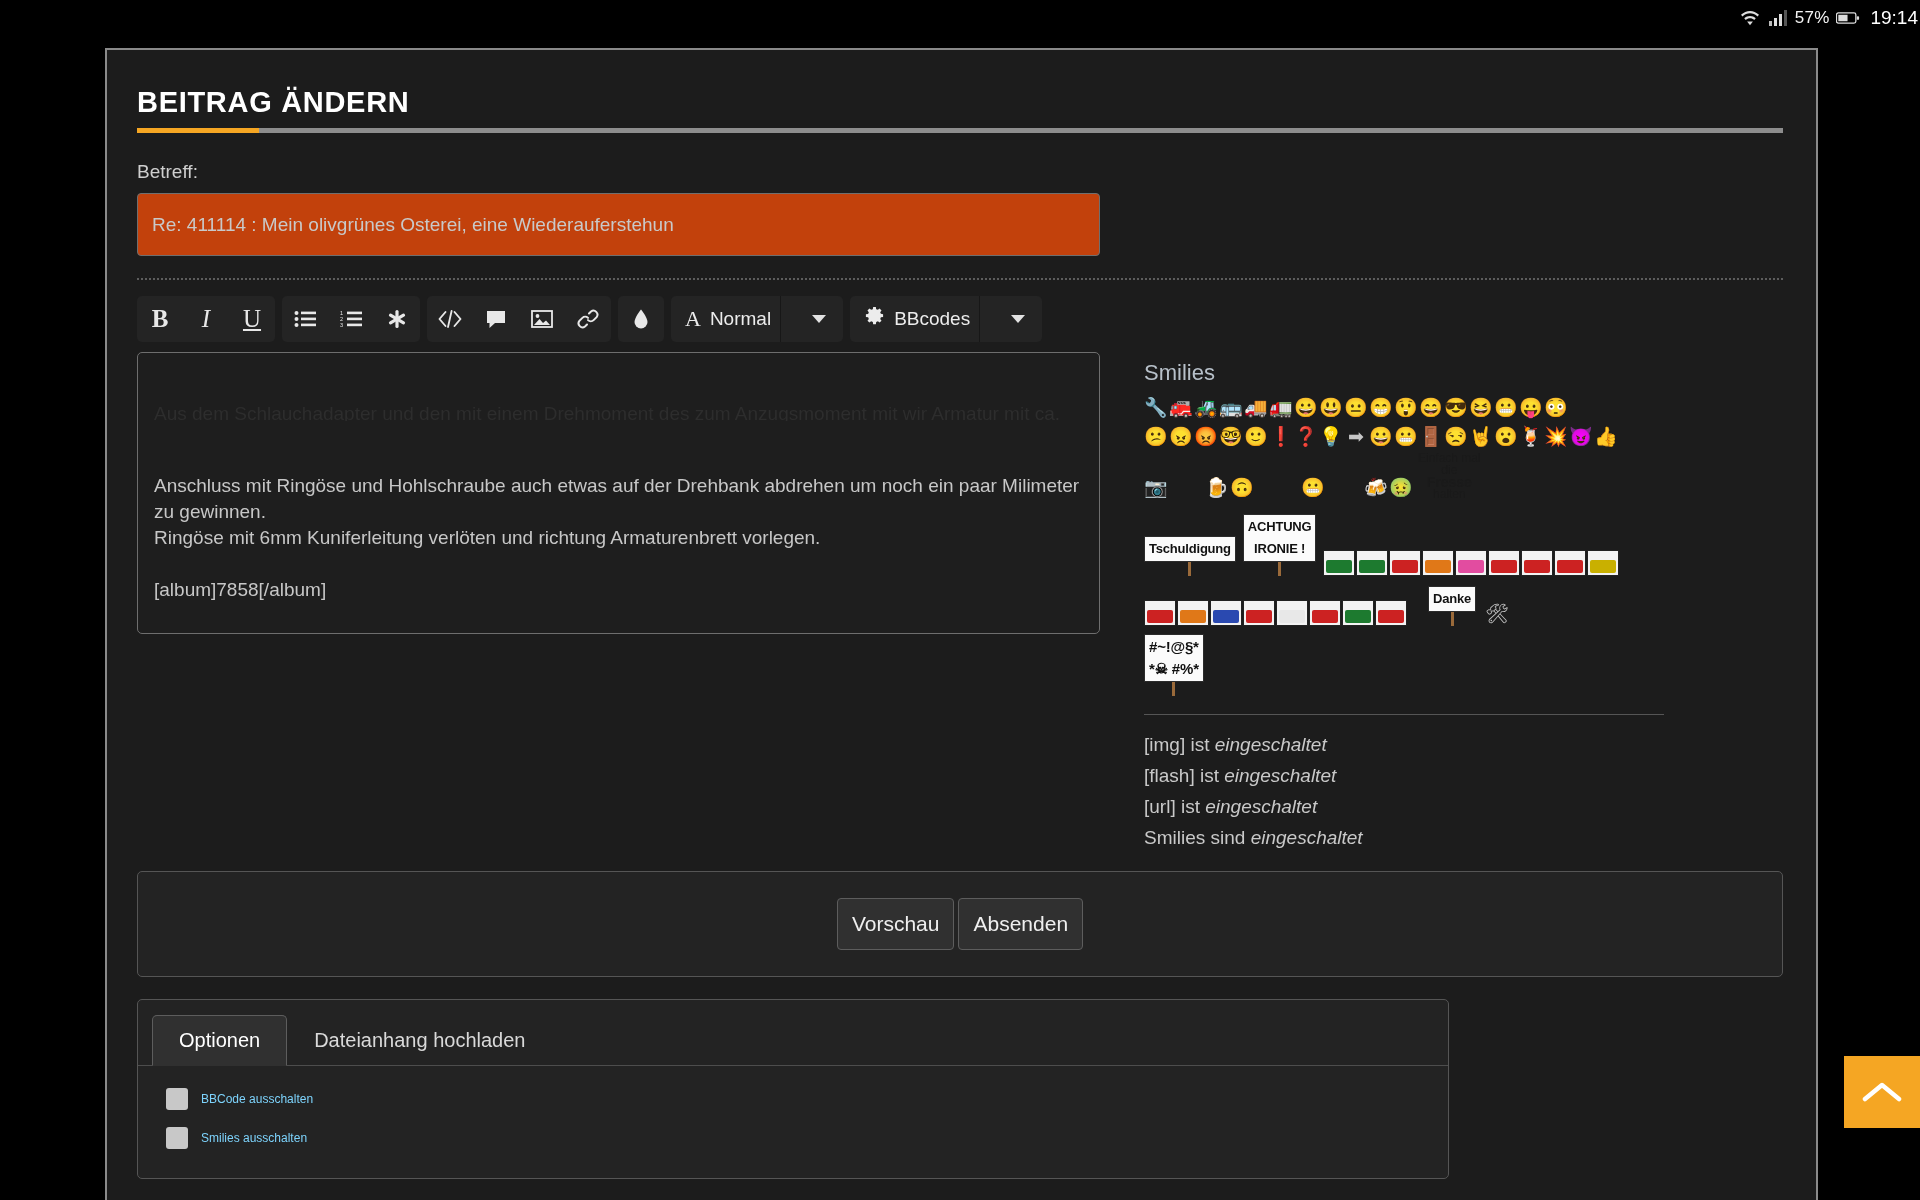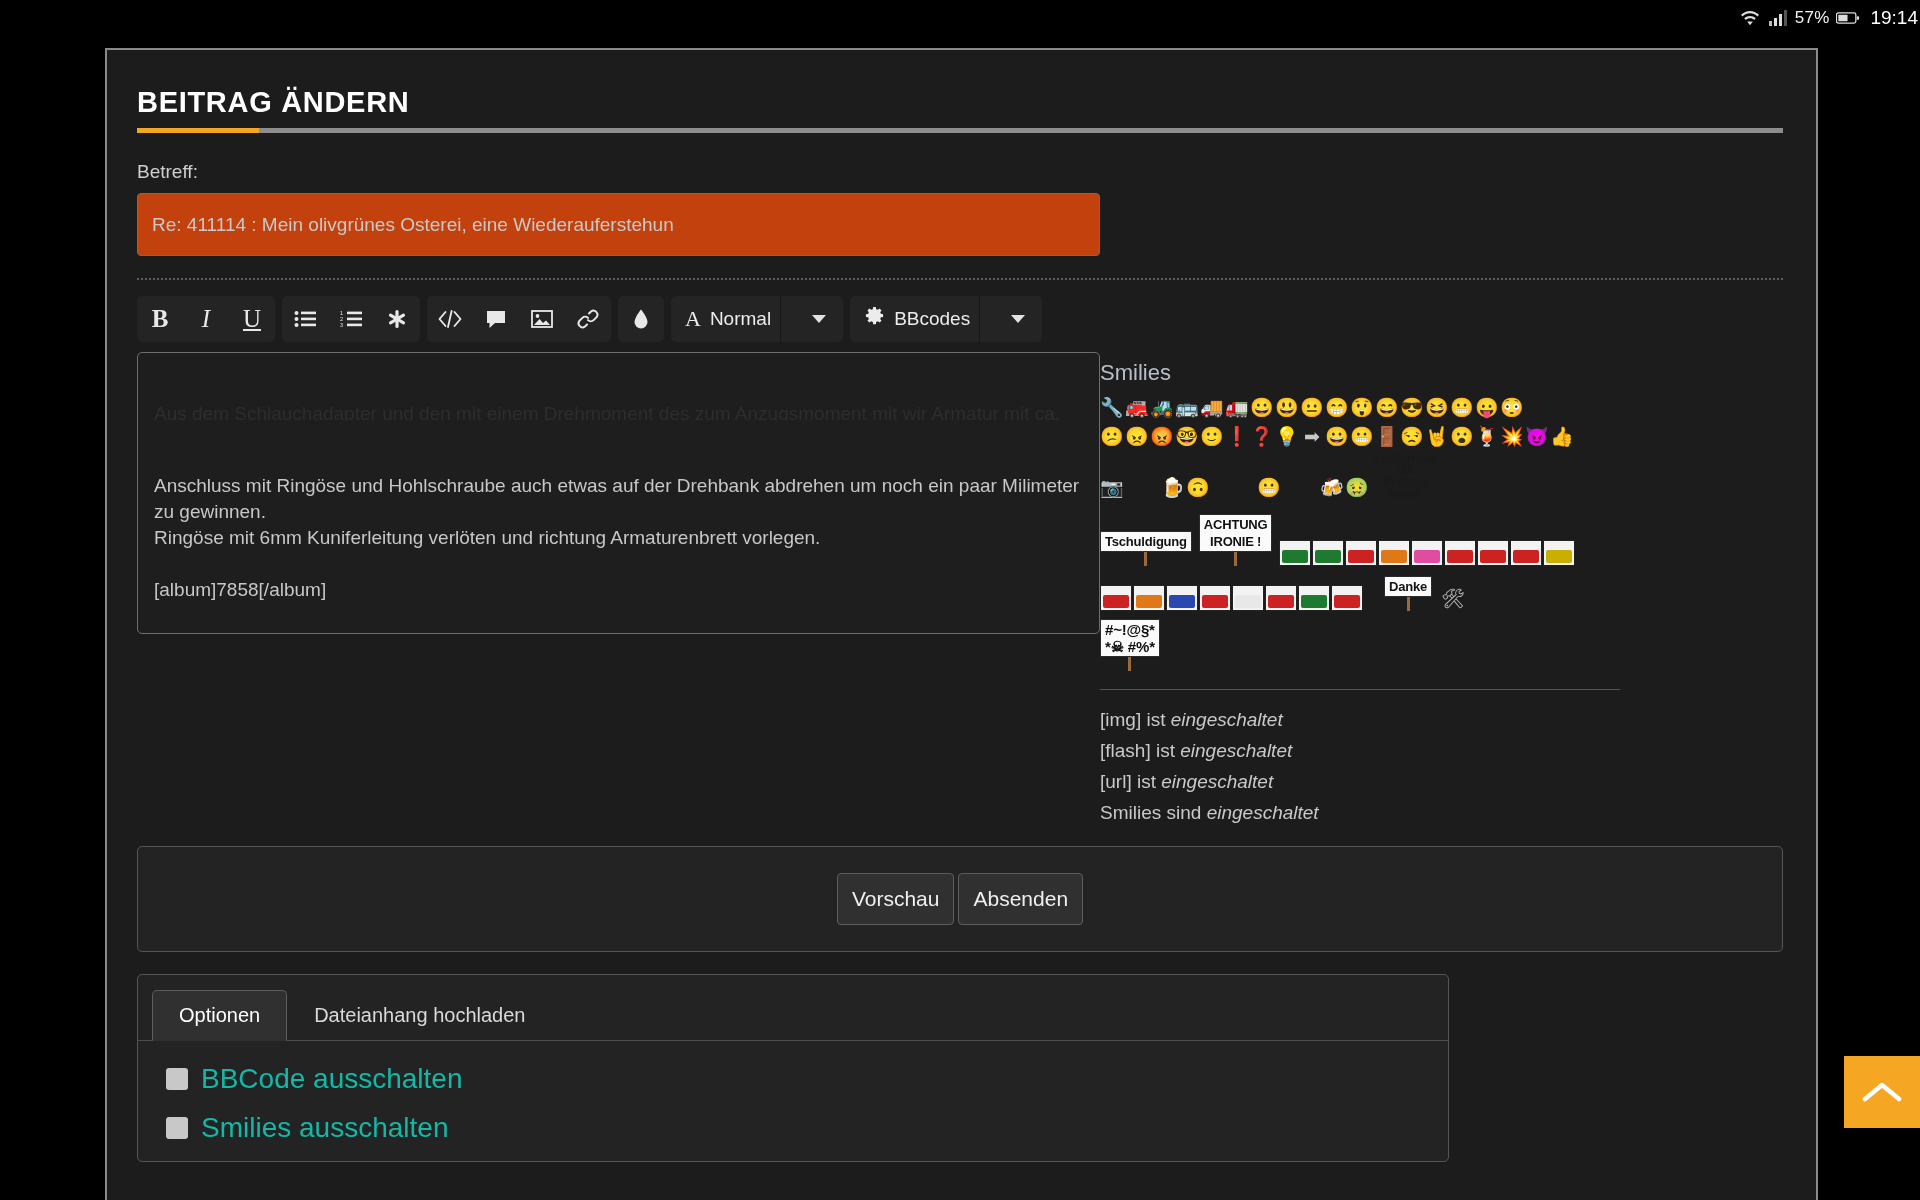--- a/index.html
+++ b/index.html
@@ -140,20 +140,21 @@
   }
   #post-body .clipped-line {
     color: #2d2d2d;
     height: 14px; overflow: hidden;
     display: block;
     font-size: 19px; line-height: 14px;
   }
 
   
   #smilies-panel {
+    margin-left: 44px;
     width: 520px;
     color: #c7c7c7;
   }
   #smilies-title {
     color: #b7c0c9; font-size: 22px; margin: 8px 0 8px 0;
   }
   .smiley-row {
     display: flex; flex-wrap: wrap; align-items: flex-end;
     gap: 1px;
     margin-bottom: 3px;
@@ -164,21 +165,21 @@
     display: inline-flex; align-items: center; justify-content: center;
     cursor: pointer;
   }
   .smiley-wide { width: auto; padding: 0 2px; }
   .sign {
     display: inline-block;
     background: #fbfbfb; color: #111;
     font-family: "Liberation Sans", sans-serif;
     font-weight: bold;
     font-size: 13px;
-    line-height: 17px;
+    line-height: 22px;
     border: 1px solid #2b2b2b;
     padding: 1px 4px;
     cursor: pointer;
     letter-spacing: -0.2px;
   }
   .sign-wrap { display: inline-flex; flex-direction: column; align-items: center; margin-right: 6px; }
   .sign-post { width: 3px; height: 14px; background: #9a6a3a; }
   .tractor {
     display: inline-block;
     width: 32px; height: 26px;
@@ -269,21 +270,21 @@
   .opt-row {
     display: flex; align-items: center; gap: 13px;
     margin-bottom: 17px;
   }
   .opt-check {
     width: 22px; height: 22px;
     background: #c8c8c8;
     border-radius: 3px;
     cursor: pointer;
   }
-  .opt-label { color: #14b8a6; font-size: 28px; }
+  .opt-label { color: #7dd3fc; font-size: 12px; }
 
   
   #scroll-top {
     position: absolute;
     right: 0px; bottom: 72px;
     width: 76px; height: 72px;
     background: #f5a623;
     display: flex; align-items: center; justify-content: center;
     cursor: pointer;
   }

